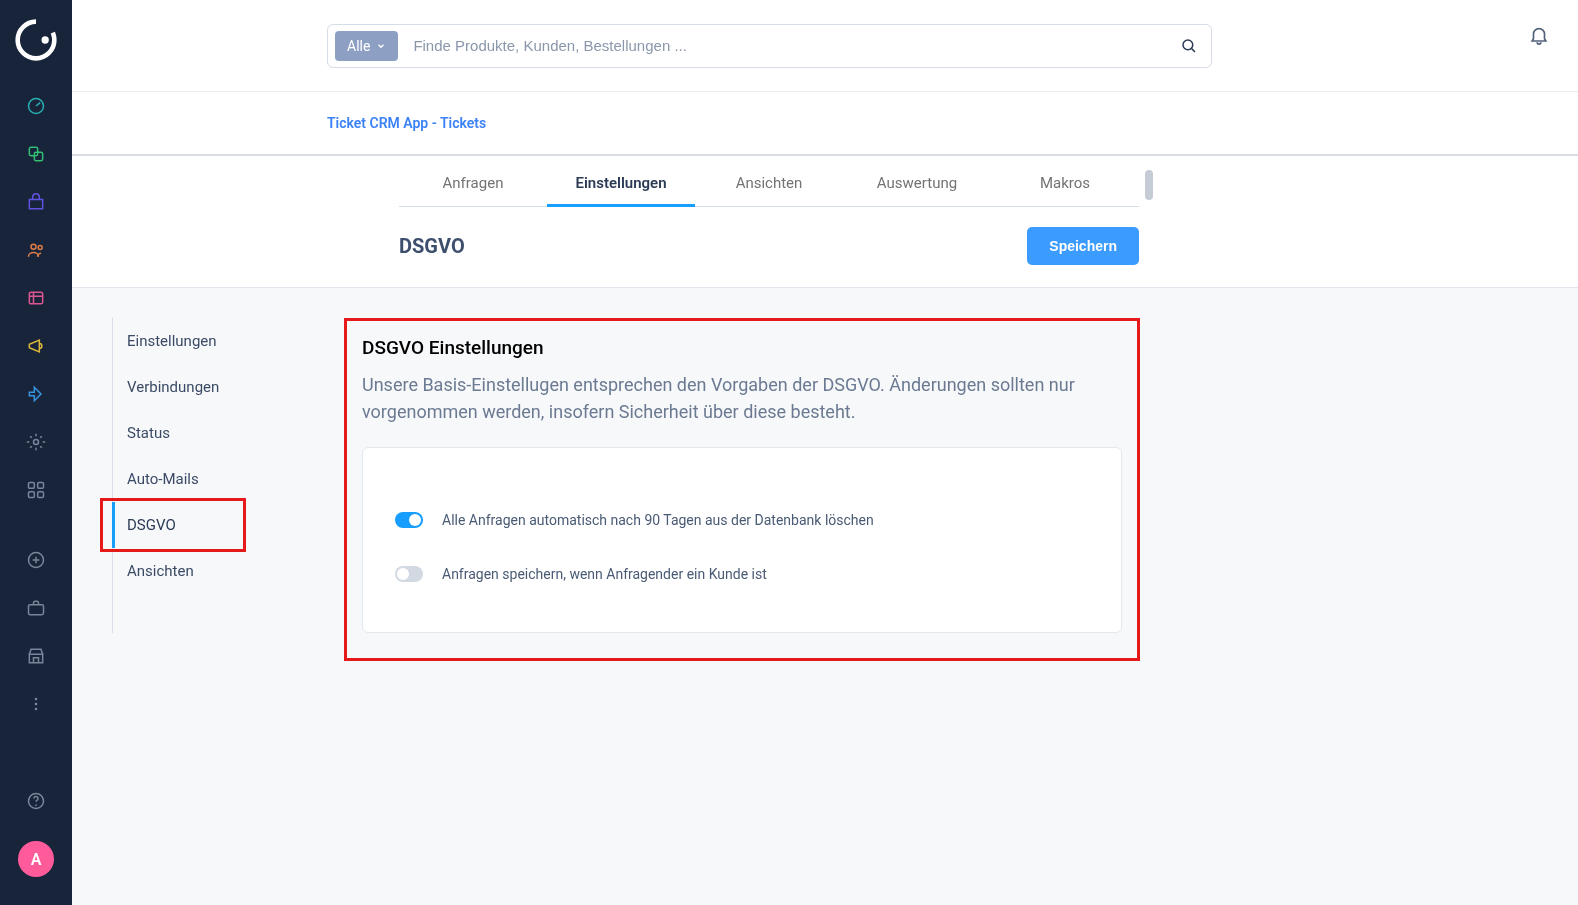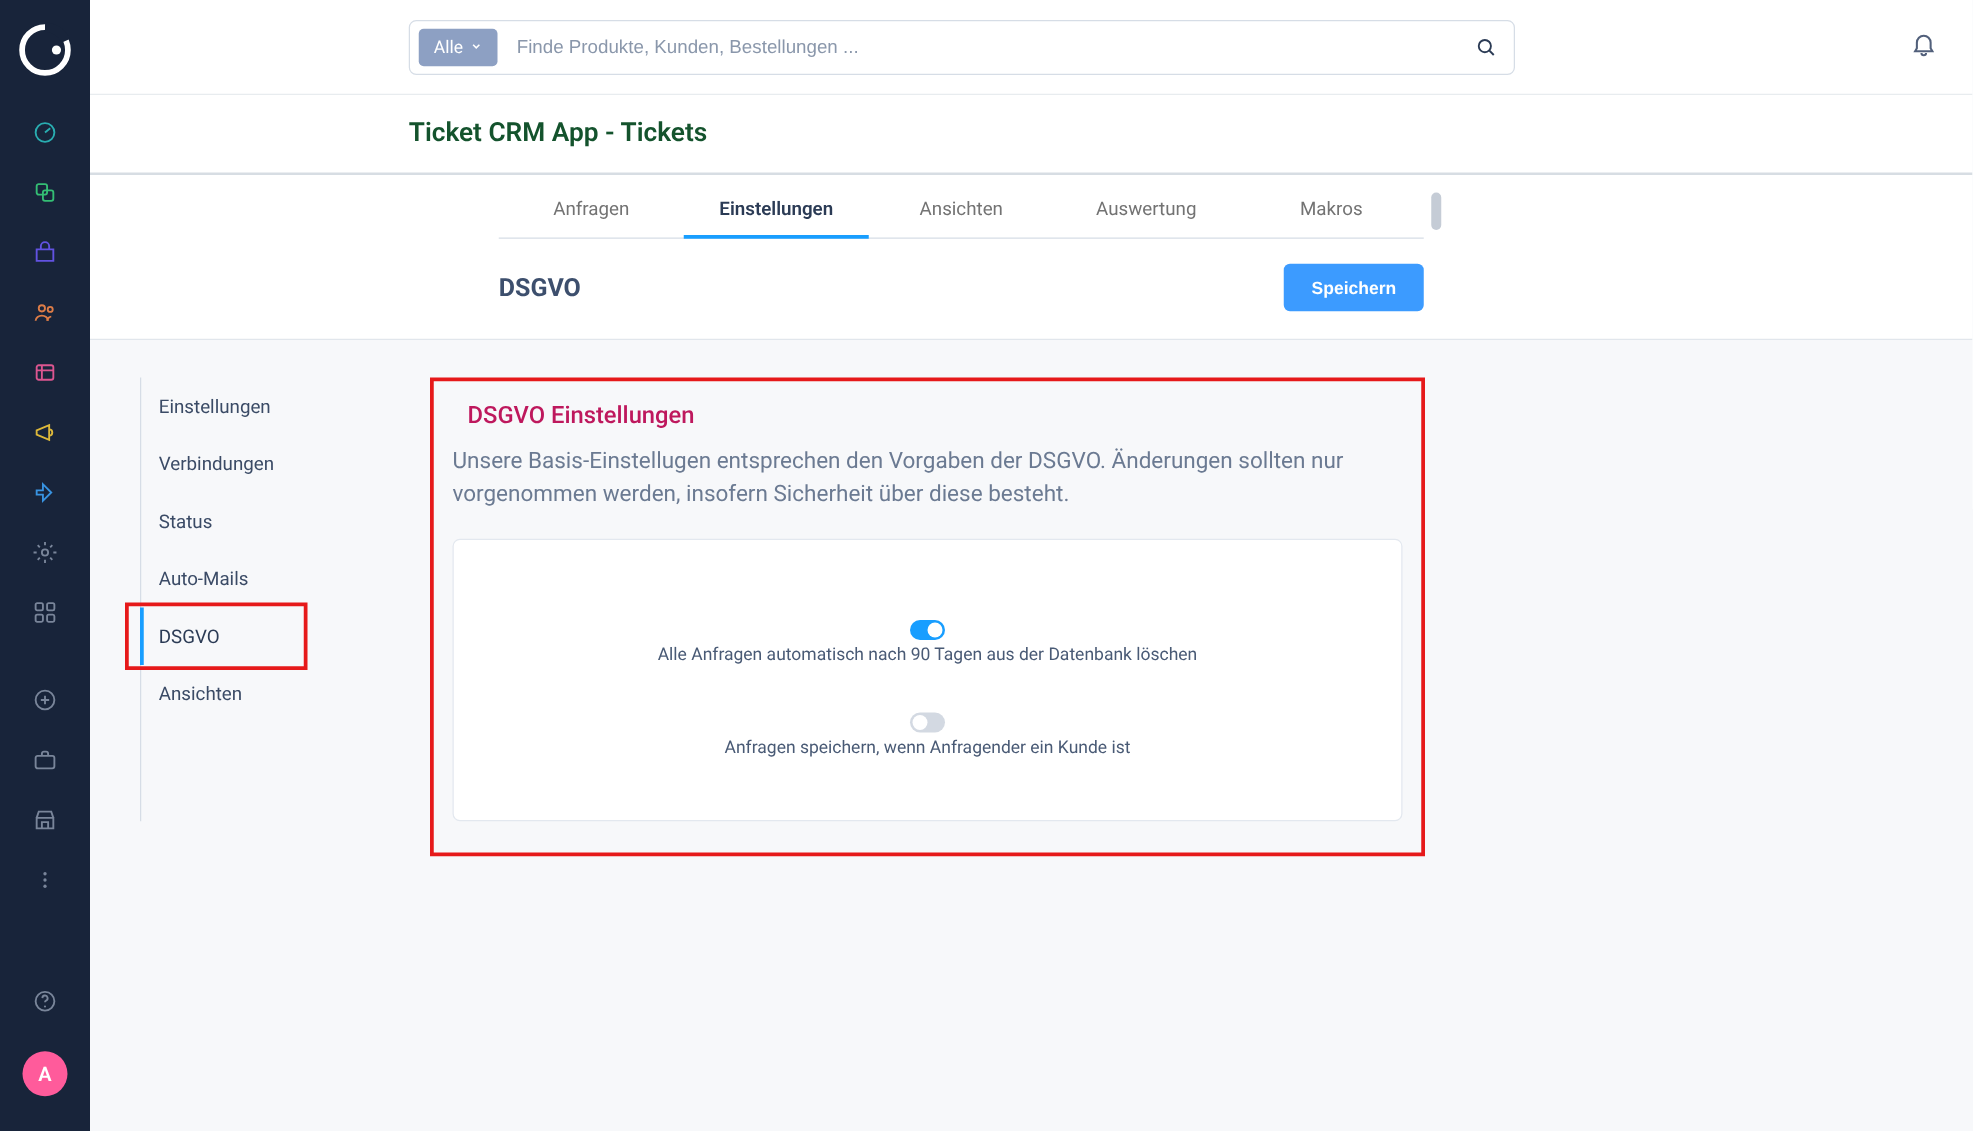--- a/index.html
+++ b/index.html
@@ -24,32 +24,32 @@
   .rail .ico { width:72px; height:44px; display:flex; align-items:center; justify-content:center; cursor:pointer; opacity:.85; }
   .rail .ico svg { width:20px; height:20px; }
   .rail .spacer { height:18px; }
   .rail .bottom { margin-top:auto; width:100%; display:flex; flex-direction:column; align-items:center; padding-bottom:28px; gap:18px; }
   .avatar-badge { width:36px; height:36px; border-radius:50%; background:#ff5b9b; color:#fff; display:flex; align-items:center; justify-content:center; font-weight:600; font-size:16px; }
 
   
   .main { flex:1; display:flex; flex-direction:column; min-width:0; }
 
   
-  .topbar { height:76px; display:flex; align-items:center; padding:0 24px 0 255px; border-bottom:1px solid var(--light-border); position:relative; }
+  .topbar { height:92px; display:flex; align-items:center; padding:0 24px 0 255px; border-bottom:1px solid var(--light-border); position:relative; }
   .search-wrap { display:flex; align-items:center; width:885px; height:44px; border:1px solid var(--border); border-radius:6px; background:#fff; overflow:hidden; }
   .search-filter { display:flex; align-items:center; gap:6px; background:#8da0c3; color:#fff; height:30px; margin:7px; padding:0 12px; border-radius:4px; font-size:14px; cursor:pointer; }
   .search-filter .chev { display:inline-block; }
   .search-input { flex:1; border:none; outline:none; font-size:15px; padding:0 8px; color:var(--text); background:transparent; }
   .search-input::placeholder { color:#8a97ab; }
   .search-icon { width:44px; display:flex; align-items:center; justify-content:center; color:#2b3b55; cursor:pointer; }
   .bell { position:absolute; right:28px; top:24px; color:#52607b; cursor:pointer; }
 
   
   .page-title-row { height:64px; display:flex; align-items:center; padding-left:255px; border-bottom:2px solid #d7dde3; }
-  .page-title { color:#14532d; font-size:21px; font-weight:600; }
+  .page-title { color:#3b82f6; font-size:14px; font-weight:600; }
 
   
   .band { border-bottom:1px solid #e1e6ec; }
   .tabs-row { max-width:740px; margin-left:327px; position:relative; }
   .tabs { display:flex; border-bottom:1px solid var(--border); }
   .tab { flex:1; text-align:center; padding:18px 0 14px 0; font-size:15px; color:#737373; cursor:pointer; position:relative; }
   .tab.active { color:#2b3b55; font-weight:600; }
   .tab.active::after { content:""; position:absolute; left:0; right:0; bottom:-1px; height:3px; background:var(--accent); }
   .tabs-scroll-thumb { position:absolute; right:-14px; top:14px; width:8px; height:30px; background:#c5ccd6; border-radius:4px; }
 
@@ -73,24 +73,24 @@
   .side-nav-item { padding:14px 0 14px 14px; font-size:15px; color:#3b4b66; cursor:pointer; position:relative; }
   .side-nav-item.active { color:#2b3b55; }
   .side-nav-item.active::before { content:""; position:absolute; left:-1px; top:0; bottom:0; width:3px; background:var(--accent); }
   .side-nav-item.highlight::after {
     content:""; position:absolute; left:-13px; top:-4px; width:140px; height:48px;
     border:3px solid var(--red-highlight); pointer-events:none;
   }
 
   
   .card-col { width:760px; }
-  .card-title { font-size:19px; color:#be185d; font-weight:500; margin:18px 0 12px 12px; }
+  .card-title { font-size:19px; color:#000000; font-weight:500; margin:18px 0 12px 0; }
   .card-desc { font-size:18px; color:#6b7a92; line-height:1.5; margin-bottom:22px; }
   .card { background:#fff; border:1px solid #e3e8ef; border-radius:6px; padding:40px 32px 44px 32px; }
-  .toggle-row { display:flex; align-items:center; gap:4px; margin:24px 0 38px 0;flex-direction:column; }
+  .toggle-row { display:flex; align-items:center; gap:19px; margin:24px 0 38px 0; }
   .toggle-row:last-child { margin-bottom:6px; }
   .toggle { position:relative; width:28px; height:16px; border-radius:10px; background:#d3d9e2; cursor:pointer; flex-shrink:0; }
   .toggle.on { background:var(--accent); }
   .toggle .knob { position:absolute; top:2px; left:2px; width:12px; height:12px; background:#fff; border-radius:50%; transition:left .15s; }
   .toggle.on .knob { left:14px; }
   .toggle-label { font-size:14px; color:#495a75; } 
 </style>
 </head>
 <body>
 

